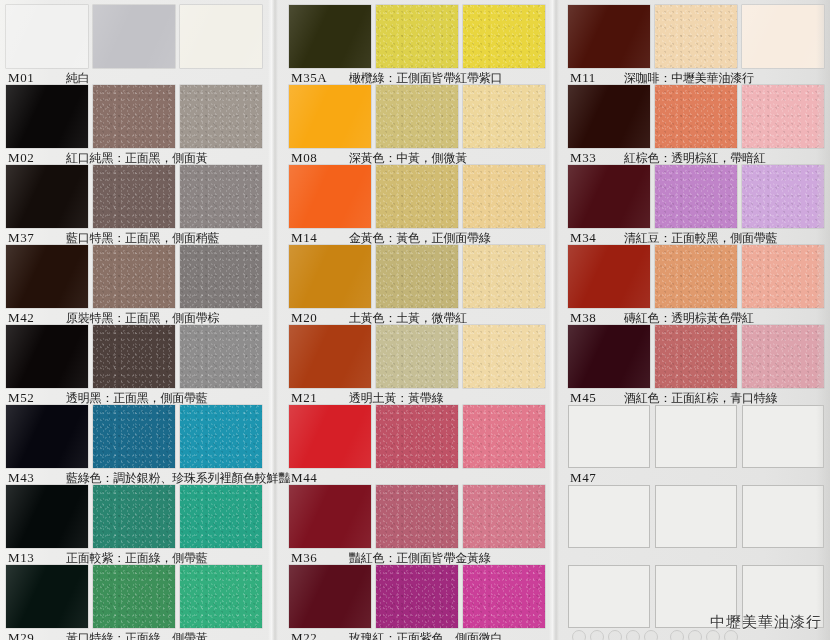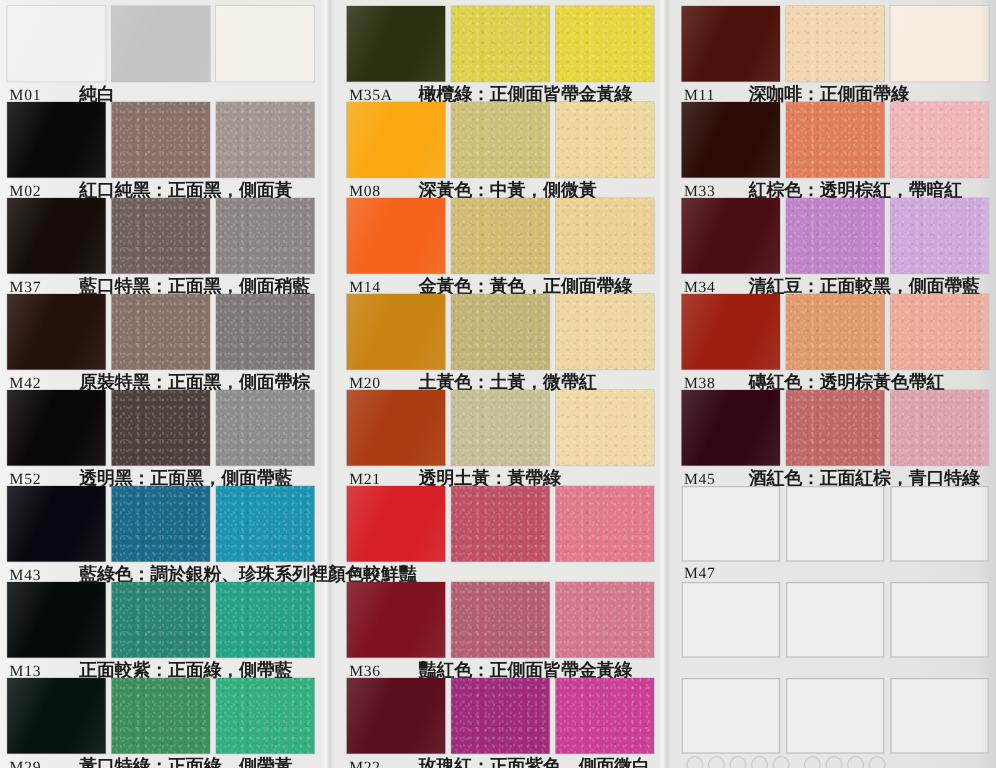--- a/index.html
+++ b/index.html
@@ -96,22 +96,22 @@
   }
   .code {
     font-family: Liberation Serif, serif;
     letter-spacing: .6px;
     font-size: 13px;
     min-width: 46px;
     display: inline-block;
   }
   .desc {
     font-family: "DejaVu Serif", "Liberation Serif", serif;
-    font-weight: bold;
-    font-size: 15px;
+    font-weight: normal;
+    font-size: 12px;
     margin-left: 12px;
     letter-spacing: -0.2px;
   }
   .col3 .code { min-width: 42px; }
   .watermark {
     position: absolute;
     right: 8px;
     bottom: 8px;
     font-family: "DejaVu Serif", "Liberation Serif", serif;
     font-size: 15px;
@@ -244,21 +244,21 @@
       </div>
       <div class="col col2" style="left: 289px;">
         <div class="row" style="top: 5px;">
           <div class="swatches">
             <div class="sw gloss" title="#2e2e10" style="background: rgb(46, 46, 16);"></div>
             <div class="sw metal" title="#ddd14b" style="background: rgb(221, 209, 75);"></div>
             <div class="sw metal" title="#e9d63f" style="background: rgb(233, 214, 63);"></div>
           </div>
           <div class="caption">
             <span class="code">M35A</span>
-            <span class="desc">橄欖綠：正側面皆帶金黃綠</span>
+            <span class="desc">橄欖綠：正側面皆帶紅帶紫口</span>
           </div>
         </div>
         <div class="row" style="top: 85px;">
           <div class="swatches">
             <div class="sw gloss" title="#f9a812" style="background: rgb(249, 168, 18);"></div>
             <div class="sw metal" title="#cfc079" style="background: rgb(207, 192, 121);"></div>
             <div class="sw metal" title="#eed79c" style="background: rgb(238, 215, 156);"></div>
           </div>
           <div class="caption">
             <span class="code">M08</span>
@@ -333,21 +333,21 @@
       </div>
       <div class="col col3" style="left: 568px;">
         <div class="row" style="top: 5px;">
           <div class="swatches">
             <div class="sw gloss" title="#4c1209" style="background: rgb(76, 18, 9);"></div>
             <div class="sw metal" title="#f1d6af" style="background: rgb(241, 214, 175);"></div>
             <div class="sw gloss" title="#f8ece0" style="background: rgb(248, 236, 224);"></div>
           </div>
           <div class="caption">
             <span class="code">M11</span>
-            <span class="desc">深咖啡：正側面帶綠</span>
+            <span class="desc">深咖啡：中壢美華油漆行</span>
           </div>
         </div>
         <div class="row" style="top: 85px;">
           <div class="swatches">
             <div class="sw gloss" title="#2a0b06" style="background: rgb(42, 11, 6);"></div>
             <div class="sw metal" title="#e07e5c" style="background: rgb(224, 126, 92);"></div>
             <div class="sw metal" title="#f0b4b8" style="background: rgb(240, 180, 184);"></div>
           </div>
           <div class="caption">
             <span class="code">M33</span>
@@ -419,14 +419,15 @@
       <i></i>
       <i></i>
       <i></i>
       <i></i>
       <i style="margin-left:8px"></i>
       <i></i>
       <i></i>
       <i></i>
   </div>
 
+  <div class="watermark">中壢美華油漆行</div>
   <div class="edge-right"></div>
 </div>
 
 </body></html>

